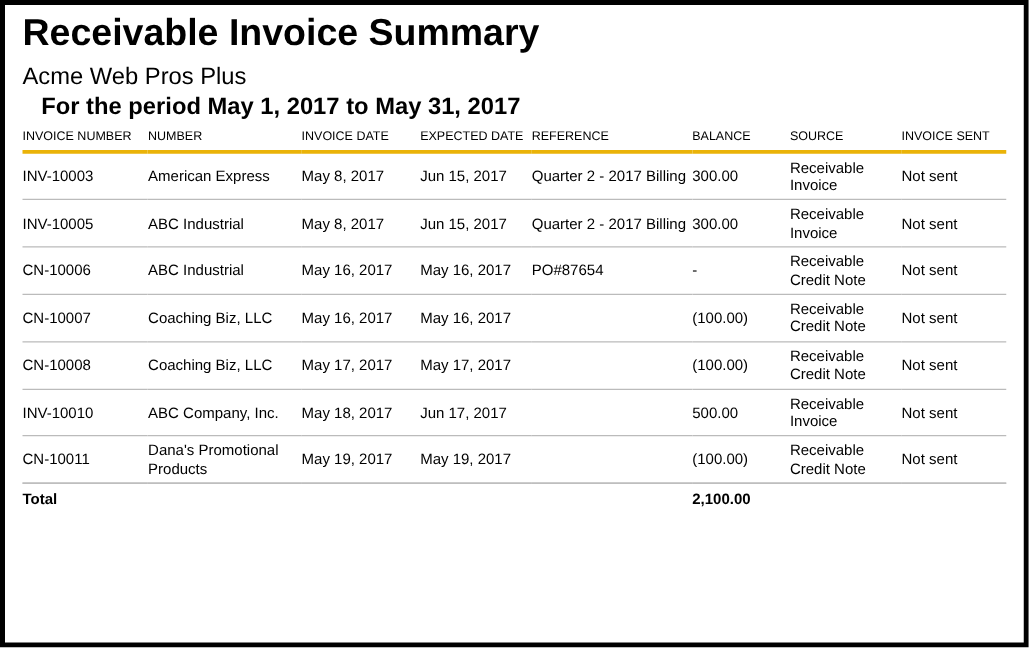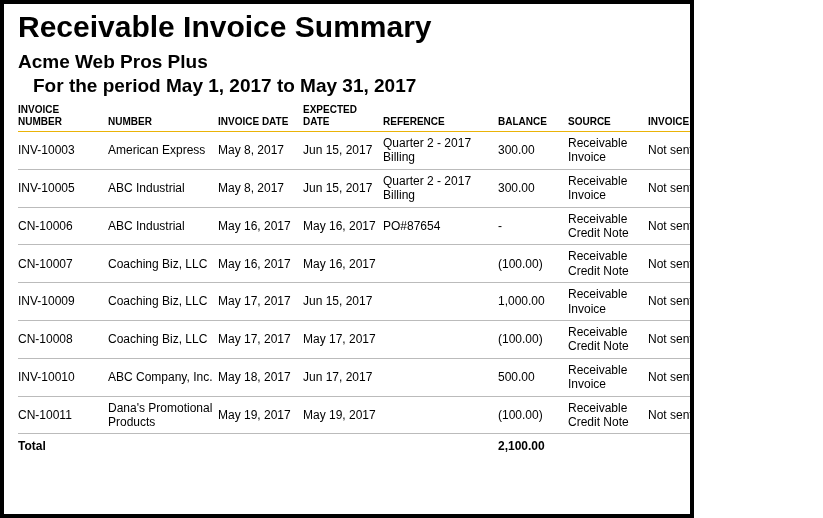--- a/index.html
+++ b/index.html
@@ -4,57 +4,57 @@
 <style>
   * { box-sizing: border-box; }
   body {
     margin: 0;
     padding: 0;
     background: #fff;
     font-family: "Segoe UI", "Helvetica Neue", Arial, sans-serif;
     color: #000;
   }
   .frame {
-    width: 694px;
+    width: 823px;
     height: 518px;
     border: 4px solid #000;
     padding: 6px 14px 10px 14px;
     overflow: hidden;
     position: relative;
   }
   h1 {
     font-size: 30px;
     font-weight: 700;
     margin: 0 0 6px 0;
     line-height: 1.15;
   }
   .company {
     font-size: 19px;
-    font-weight: 700;
+    font-weight: 400;
     margin: 2px 0 2px 0;
     line-height: 1.2;
   }
   .period {
     font-size: 19px;
     font-weight: 700;
     margin: 0 0 2px 15px;
     line-height: 1.2;
   }
   table {
     width: 100%;
     border-collapse: collapse;
     font-size: 12px;
     table-layout: fixed;
   }
   th {
     text-align: left;
-    font-weight: 700;
+    font-weight: 400;
     font-size: 10px;
     padding: 4px 4px 4px 0;
-    border-bottom: 1px solid #eab308;
+    border-bottom: 3px solid #eab308;
     vertical-align: bottom;
     line-height: 1.15;
   }
   td {
     padding: 4px 4px 4px 0;
     border-bottom: 1px solid #bbb;
     vertical-align: middle;
     line-height: 1.2;
   }
   th.num, td.num { text-align: left; padding-right: 8px; }
@@ -138,30 +138,20 @@
           <td>CN-10007</td>
           <td>Coaching Biz, LLC</td>
           <td>May 16, 2017</td>
           <td>May 16, 2017</td>
           <td></td>
           <td class="num">(100.00)</td>
           <td>Receivable Credit Note</td>
           <td>Not sent</td>
         </tr>
         <tr>
-          <td>INV-10009</td>
-          <td>Coaching Biz, LLC</td>
-          <td>May 17, 2017</td>
-          <td>Jun 15, 2017</td>
-          <td></td>
-          <td class="num">1,000.00</td>
-          <td>Receivable Invoice</td>
-          <td>Not sent</td>
-        </tr>
-        <tr>
           <td>CN-10008</td>
           <td>Coaching Biz, LLC</td>
           <td>May 17, 2017</td>
           <td>May 17, 2017</td>
           <td></td>
           <td class="num">(100.00)</td>
           <td>Receivable Credit Note</td>
           <td>Not sent</td>
         </tr>
         <tr>

